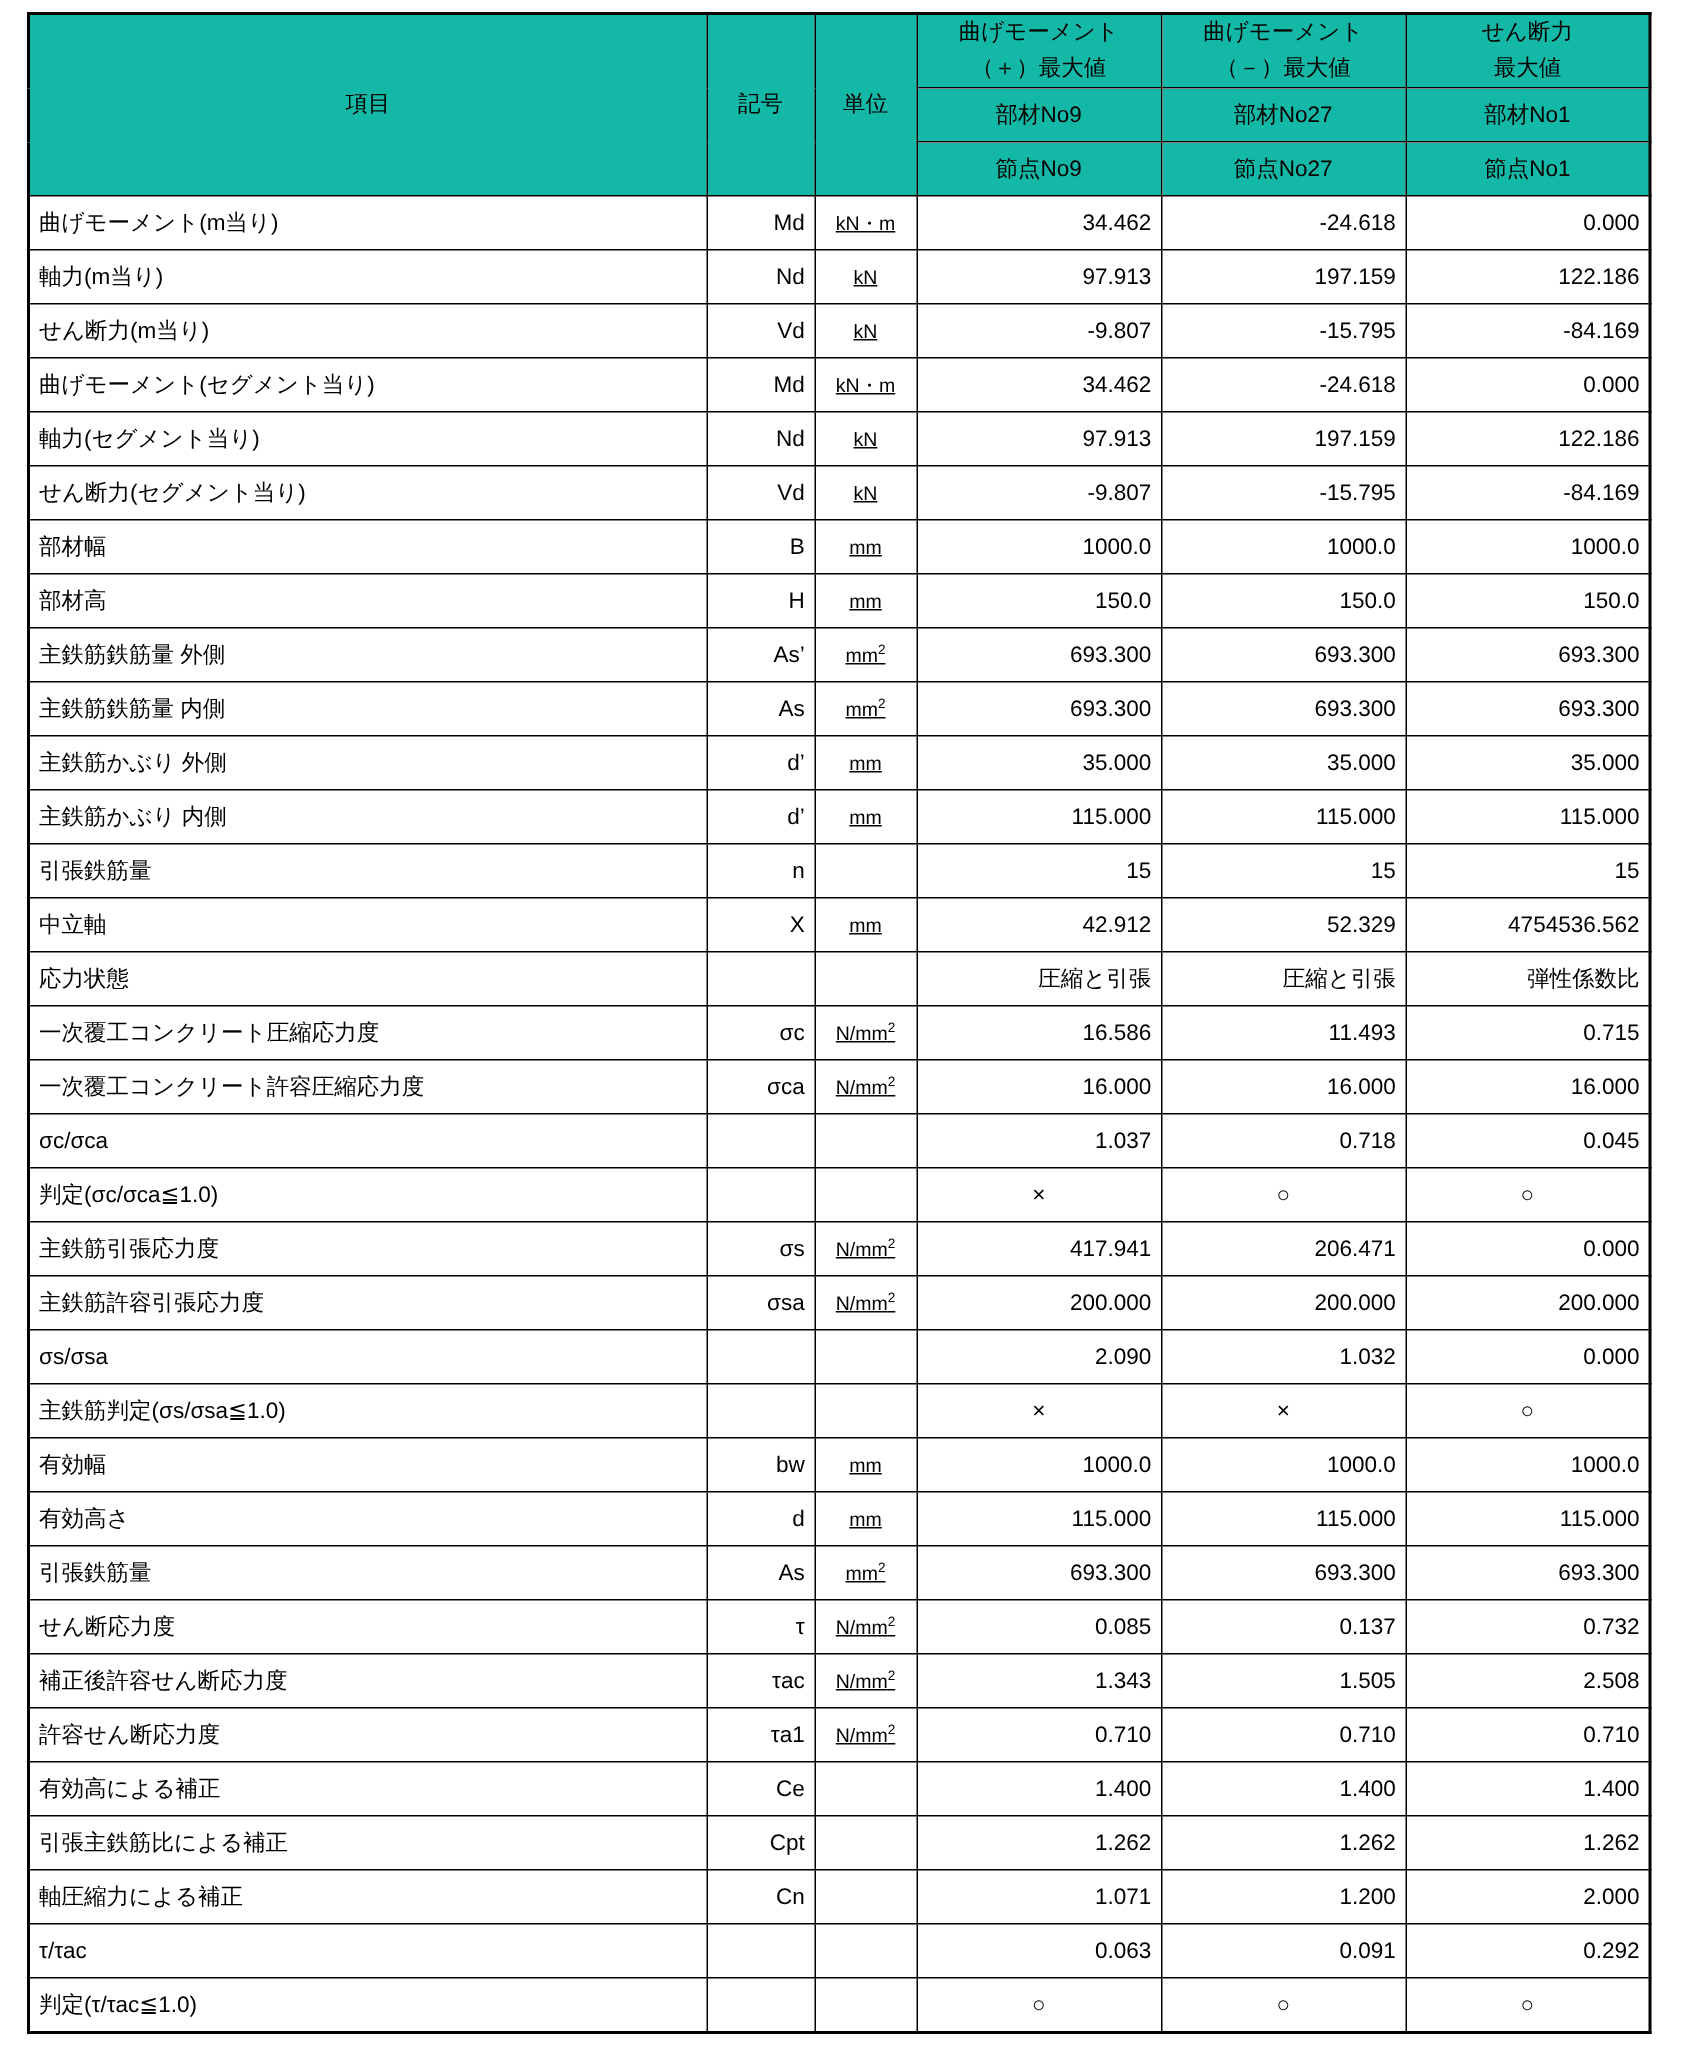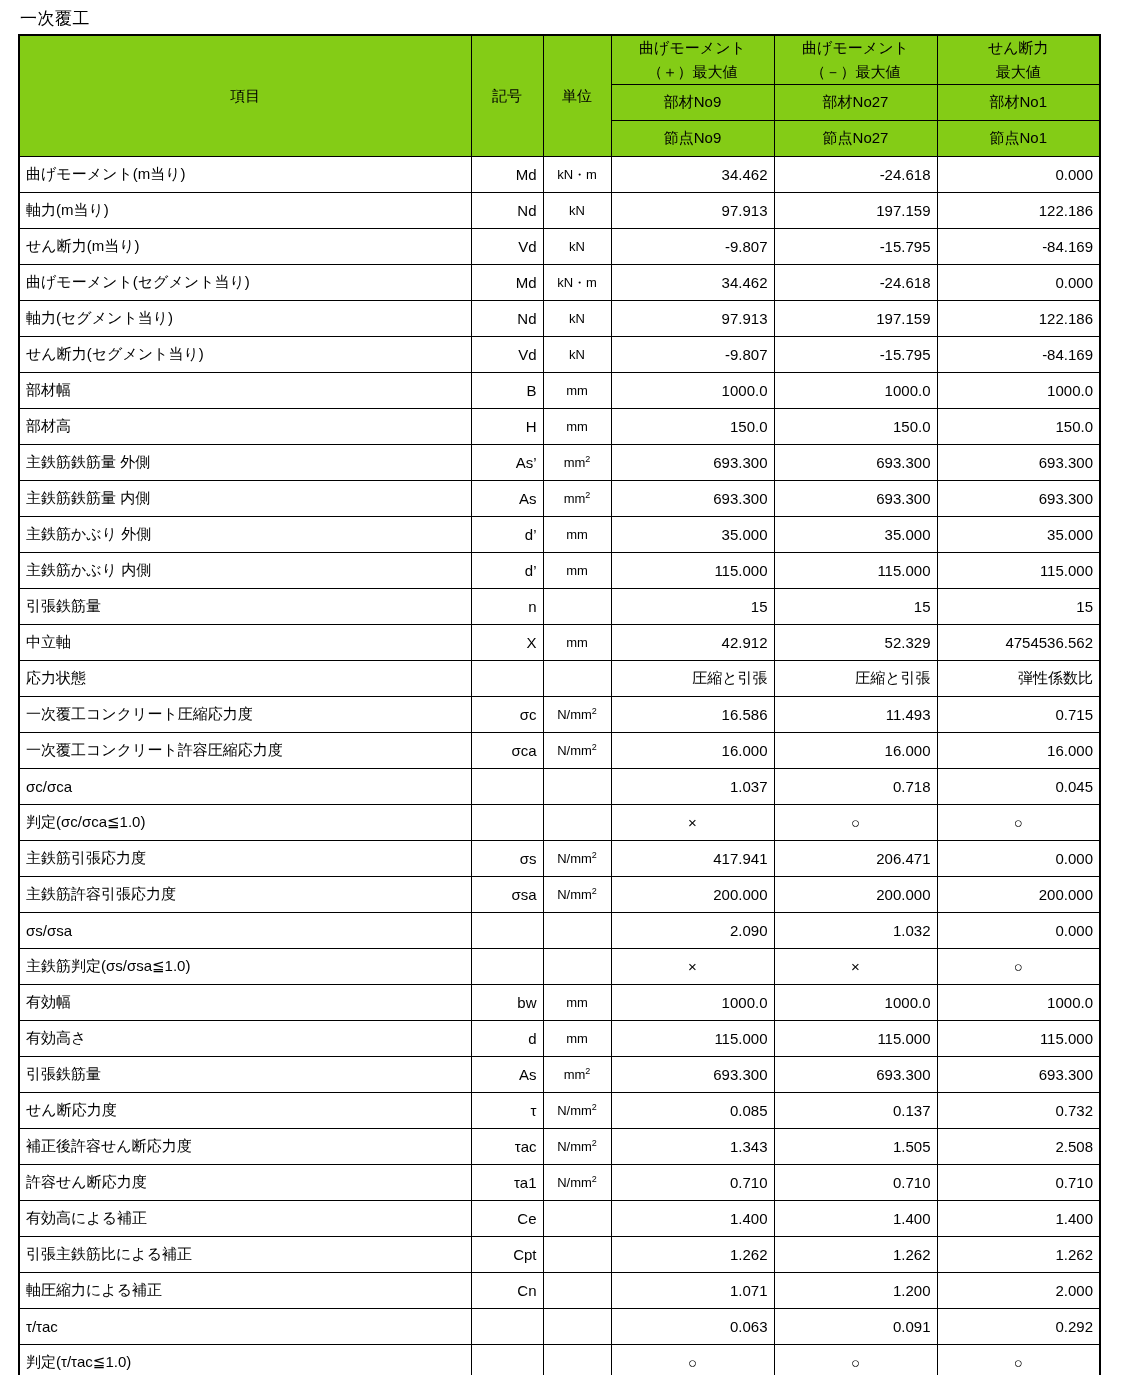--- a/index.html
+++ b/index.html
@@ -37,45 +37,44 @@
   table.result td, table.result th {
     border: 1px solid #000;
     padding: 0 6px;
     height: 35px;
     font-weight: normal;
     vertical-align: middle;
     overflow: hidden;
     white-space: nowrap;
   }
   thead td {
-    background: #84cc16;
+    background: #14b8a6;
     text-align: center;
   }
   .col-item   { width: 452px; }
   .col-sym    { width: 72px;  }
   .col-unit   { width: 68px;  }
   .col-val    { width: 163px; }
 
   td.item  { text-align: left; padding-left: 22px; margin-top: 20px; }
   td.sym   { text-align: right; }
-  td.unit  { text-align: center; font-size: 13px; }
+  td.unit  { text-align: center; font-size: 13px; text-decoration: underline; }
   td.val   { text-align: right; padding-right: 10px; }
   td.val.center { text-align: center; padding-right: 6px; }
 
   .hdr-main { height: 78px; line-height: 24px; }
   .hdr-sub  { height: 32px; }
   .hdr-line2 { display: block; }
   sup { font-size: 9px; vertical-align: super; line-height: 0; }
 </style>
 </head>
 <body>
 
 <div class="page">
 
-  <div class="doc-title">一次覆工</div>
 
   <table class="result">
     <colgroup>
       <col class="col-item">
         <col class="col-sym">
         <col class="col-unit">
       <col class="col-val">
         <col class="col-val">
         <col class="col-val">
     </colgroup>

